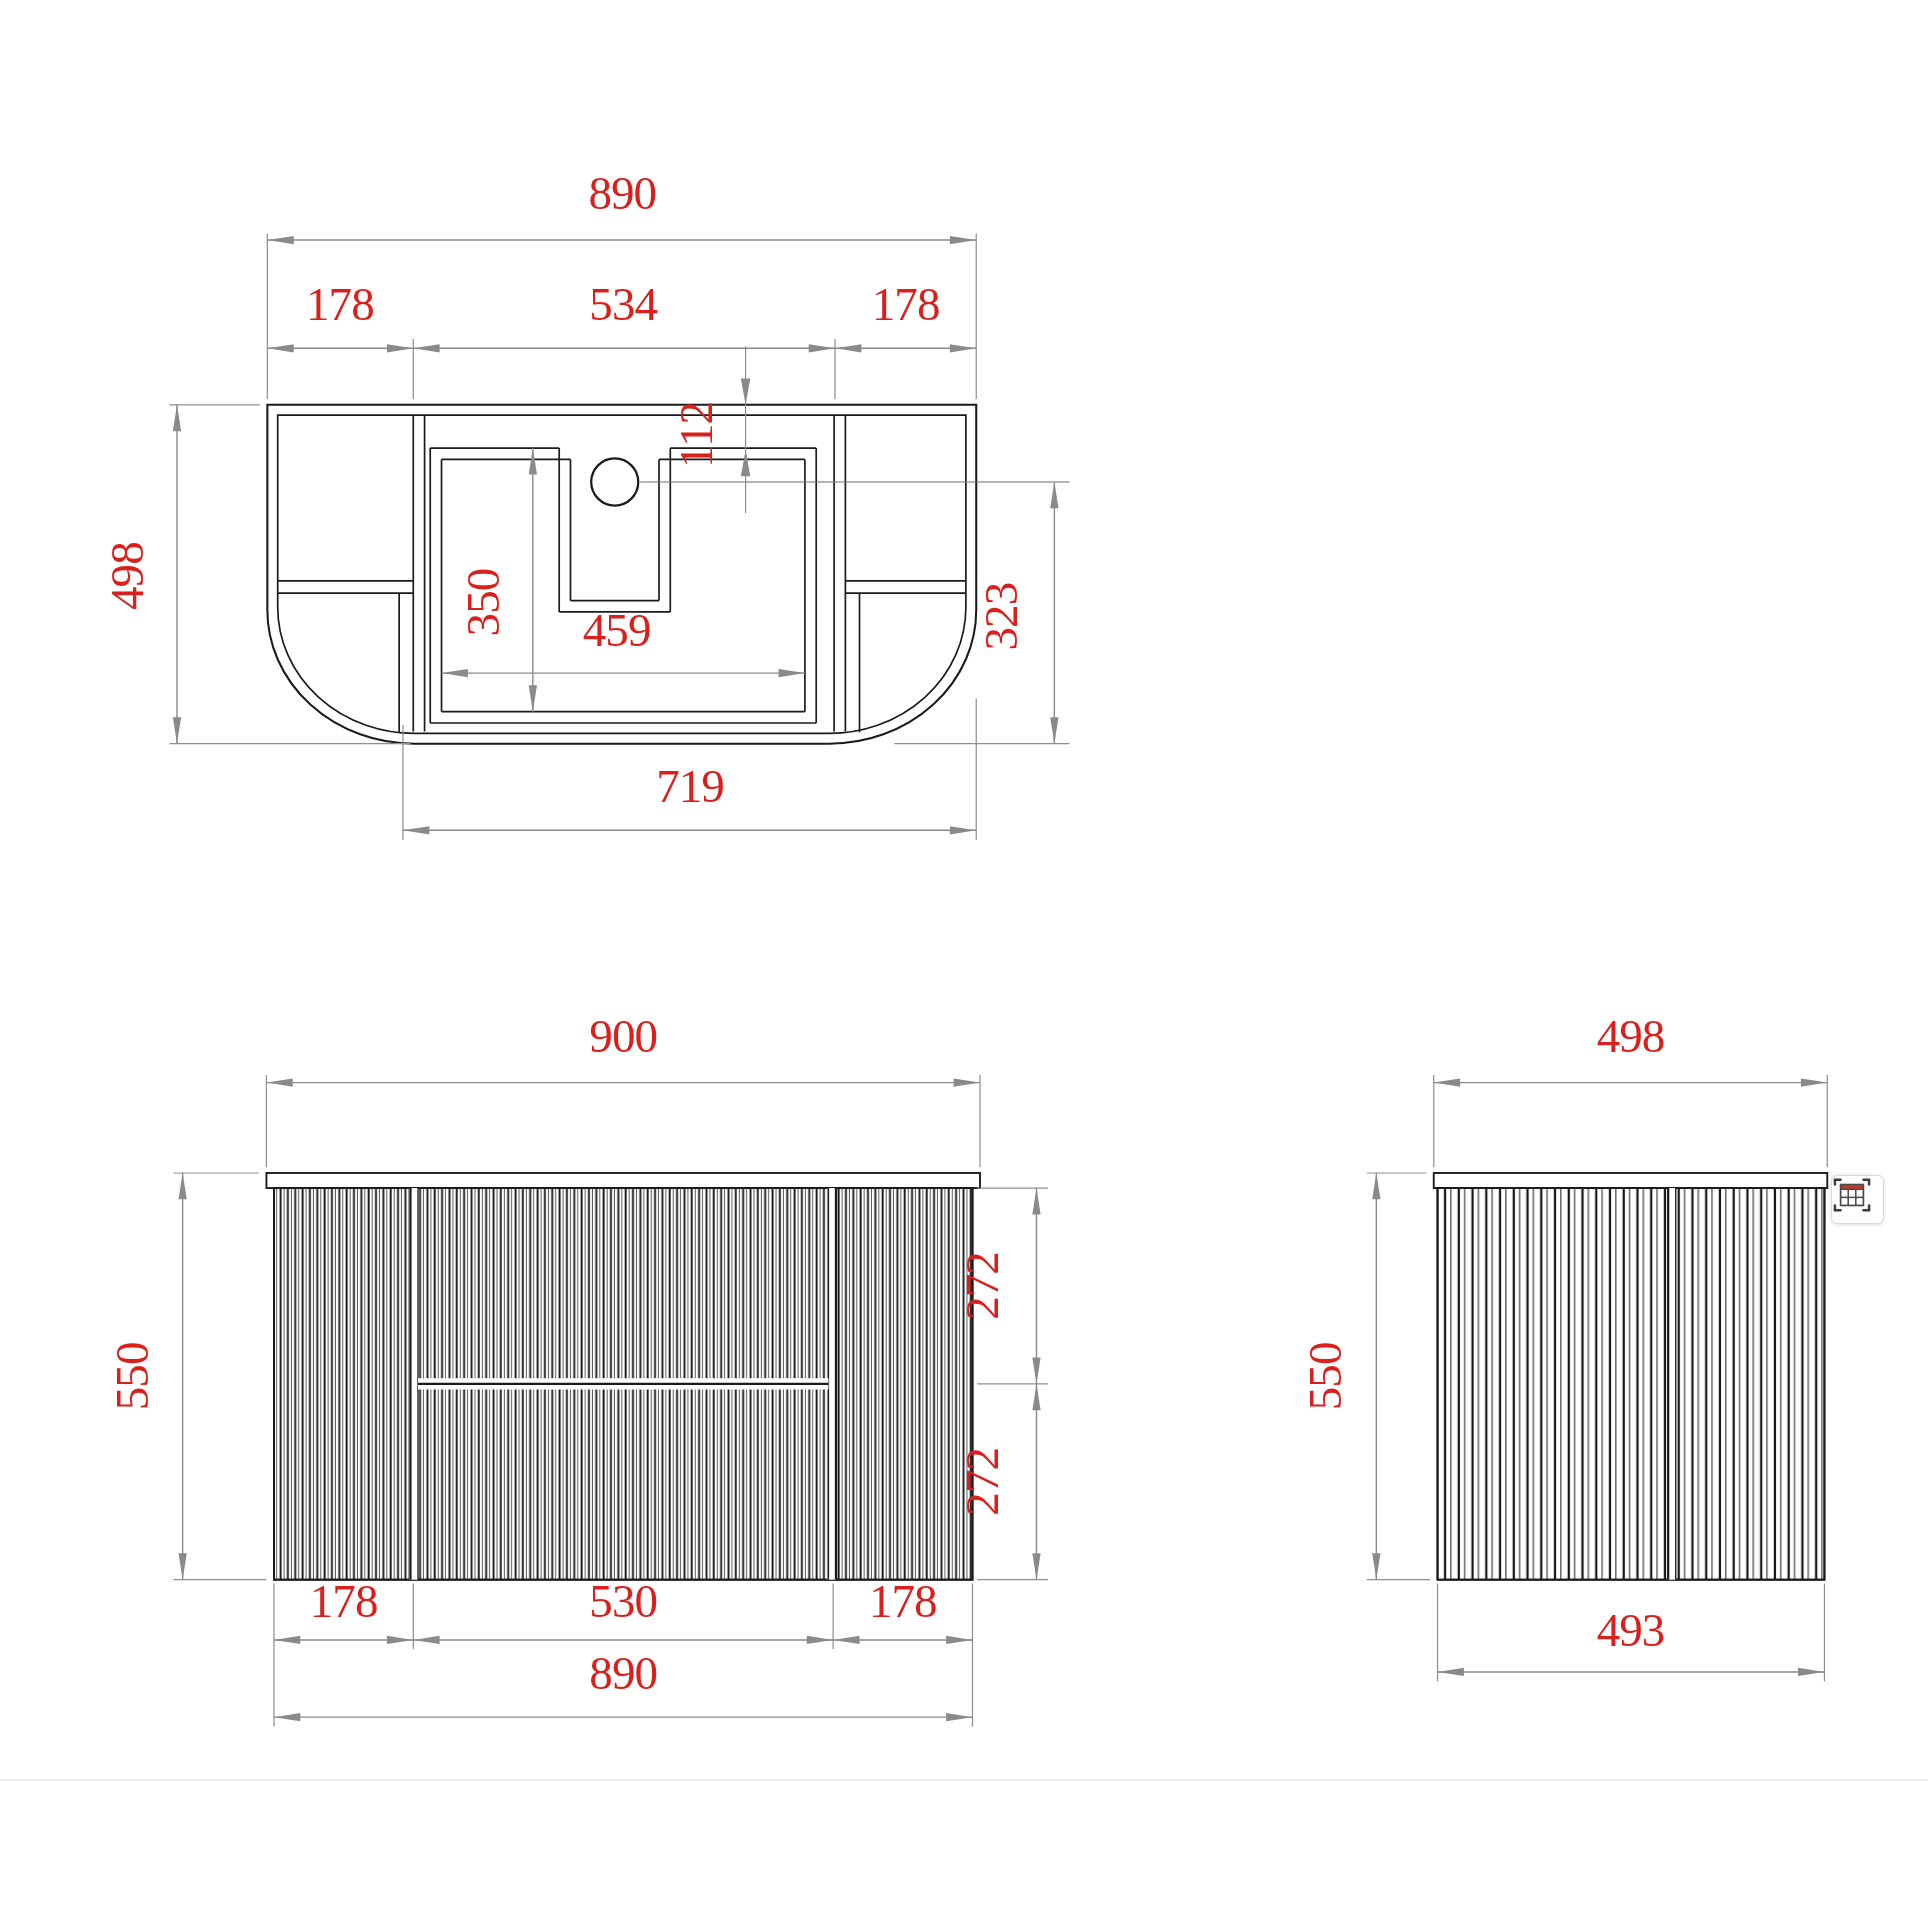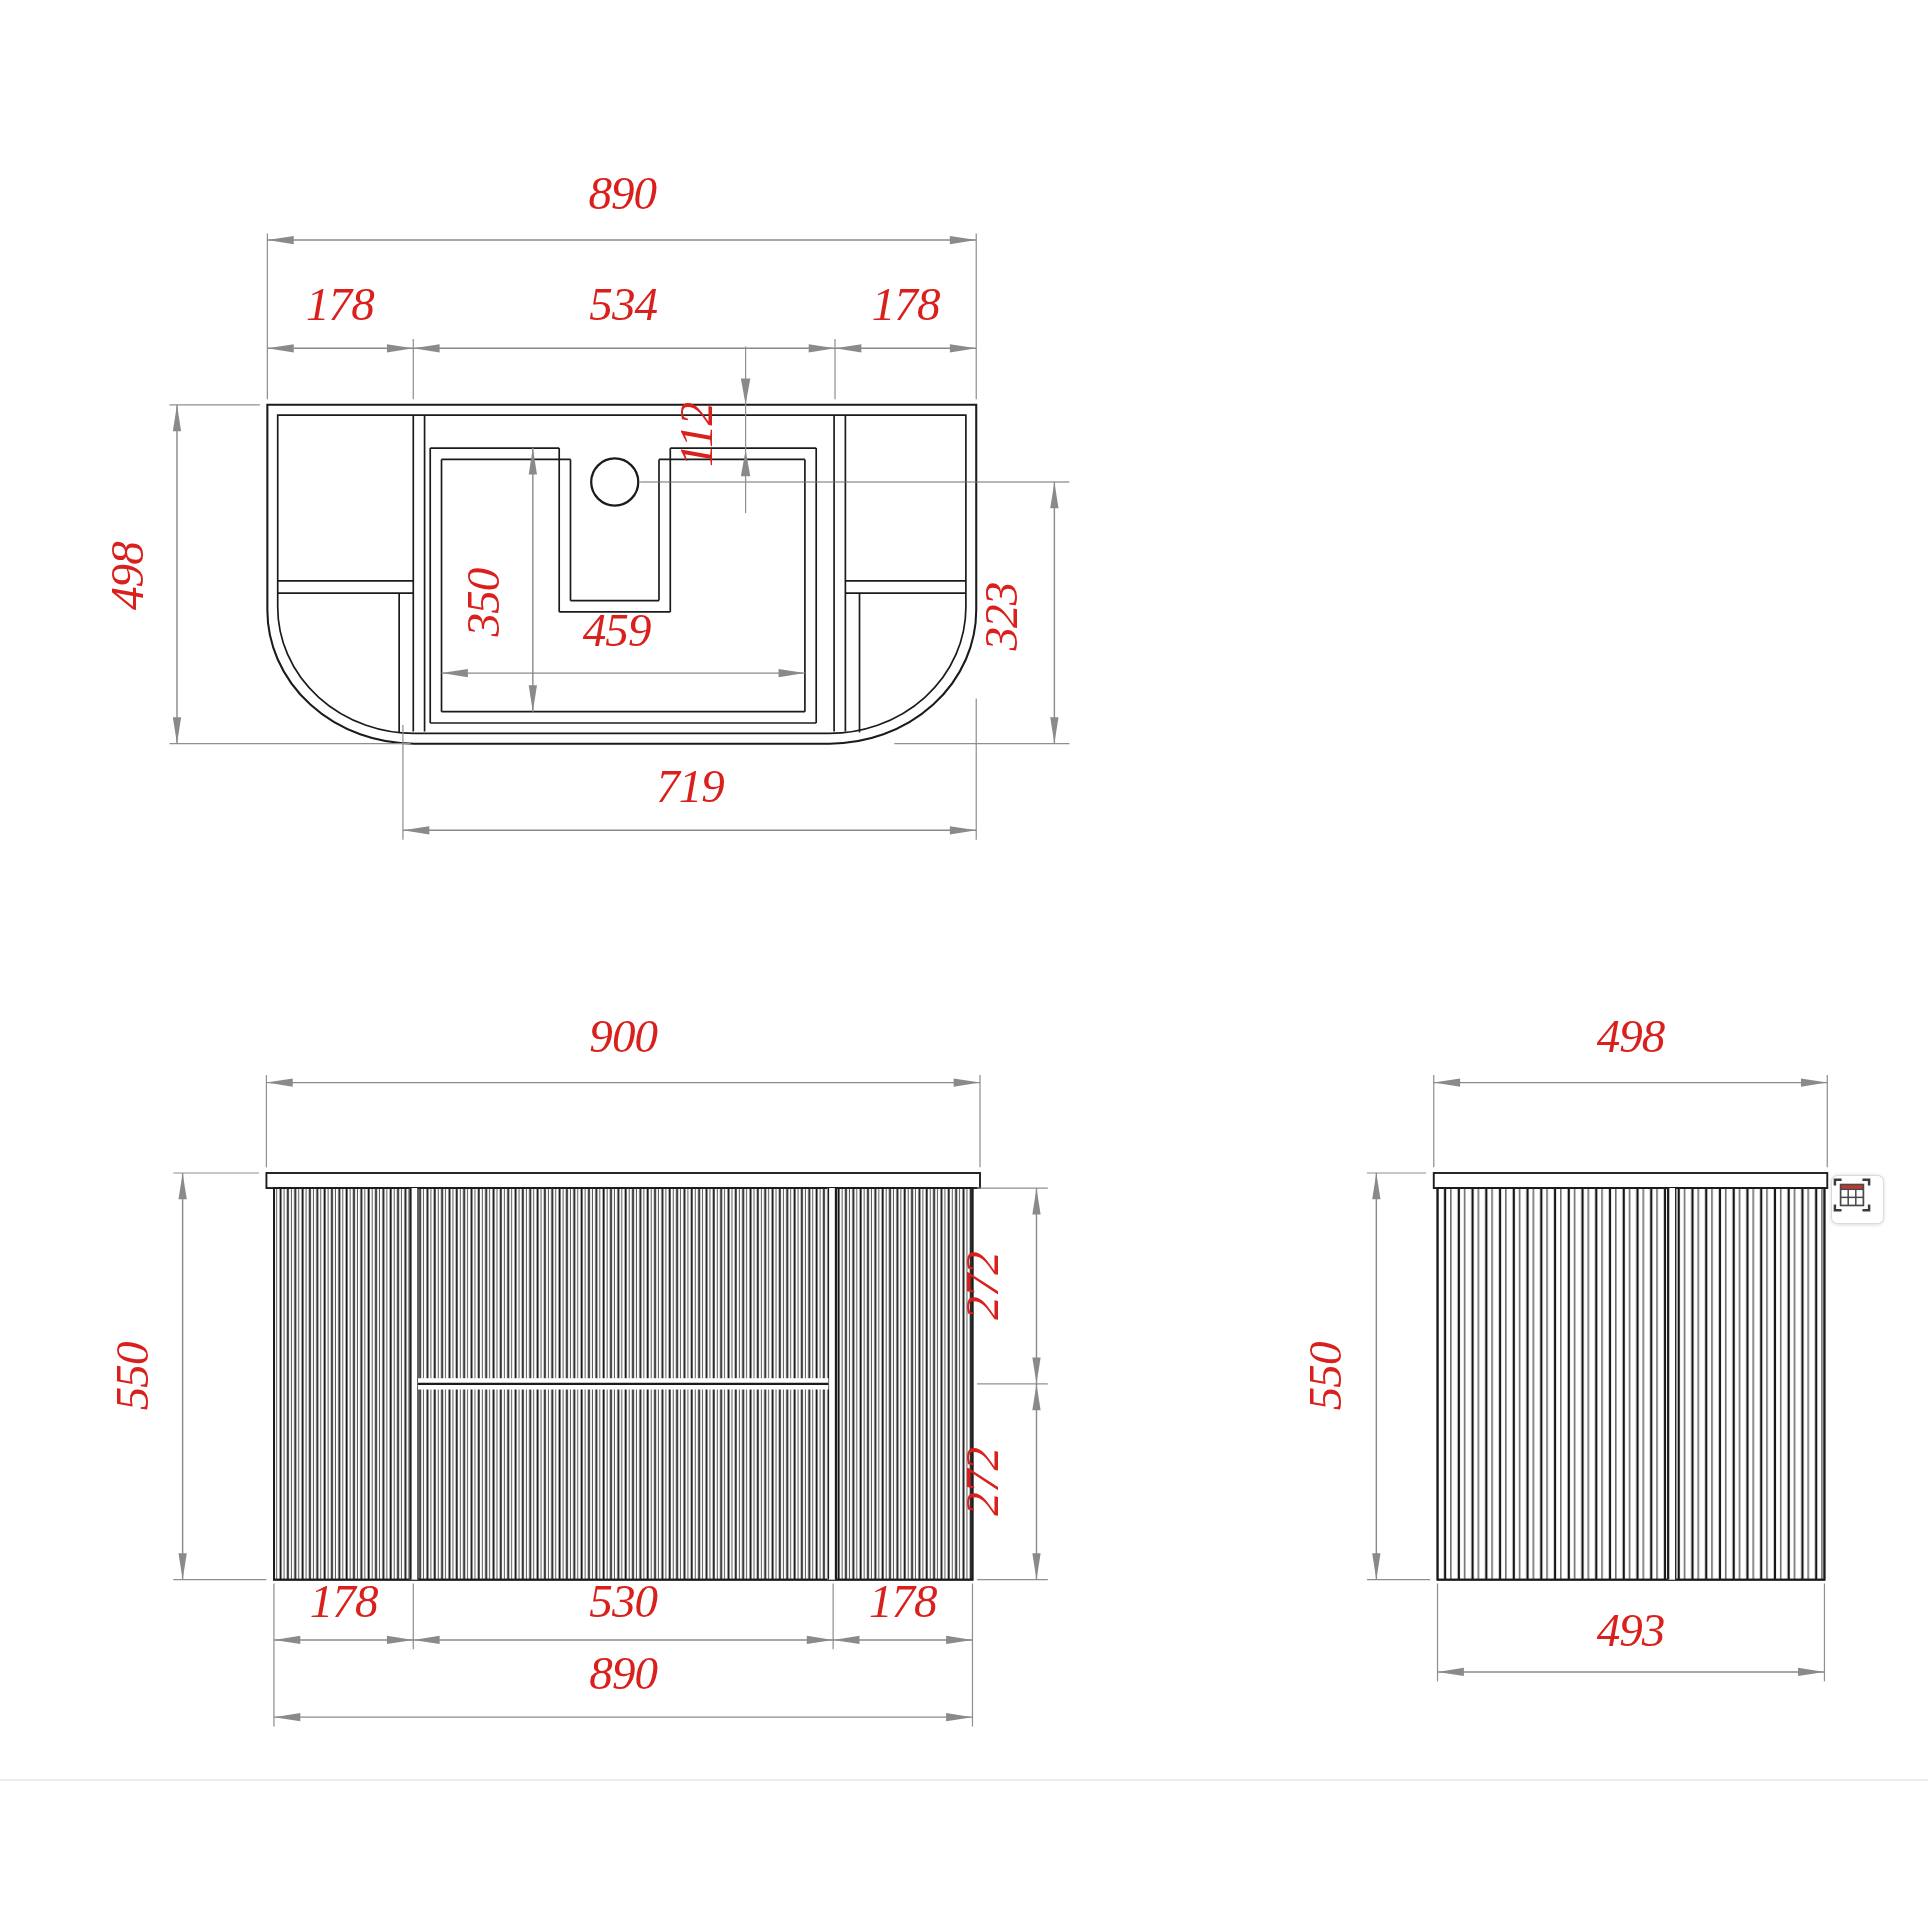--- a/index.html
+++ b/index.html
@@ -1,17 +1,17 @@
 <!DOCTYPE html>
 <html style="font-size:15px"><head>
 <meta charset="utf-8">
 <style>
   html,body{margin:0;padding:0;background:#fff;}
   #canvas{position:relative;width:1928px;height:1928px;background:#ffffff;overflow:hidden;
-          font-family:"Liberation Serif","DejaVu Serif",serif;font-style:italic;}
+          font-family:"Liberation Serif","DejaVu Serif",serif;}
   svg{position:absolute;left:0;top:0;}
   
   .ln  {stroke:#1b1b1b;stroke-width:2.2;fill:none;stroke-linecap:butt;}
   .ln2 {stroke:#1b1b1b;stroke-width:1.8;fill:none;}
   .dim {stroke:#8a8a8a;stroke-width:1.5;fill:none;}
   .ext {stroke:#8f8f8f;stroke-width:1.3;fill:none;}
   .ref {stroke:#6f6f6f;stroke-width:1.3;fill:none;}
   .arr {fill:#8a8a8a;stroke:none;}
   .dt  {font-family:"Liberation Serif","DejaVu Serif",serif;font-size:50px;fill:#d9201c;
         text-anchor:middle;letter-spacing:-1px;}

